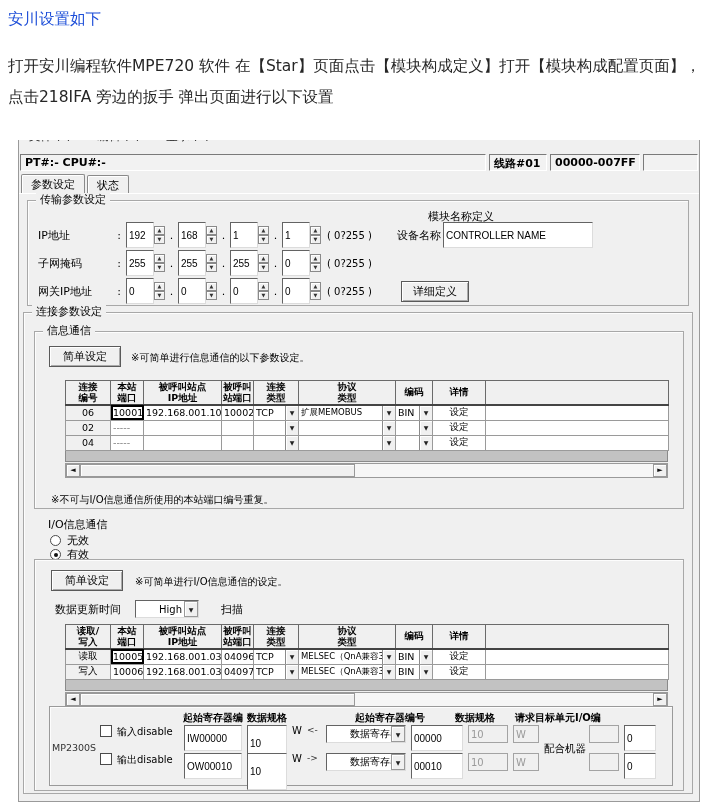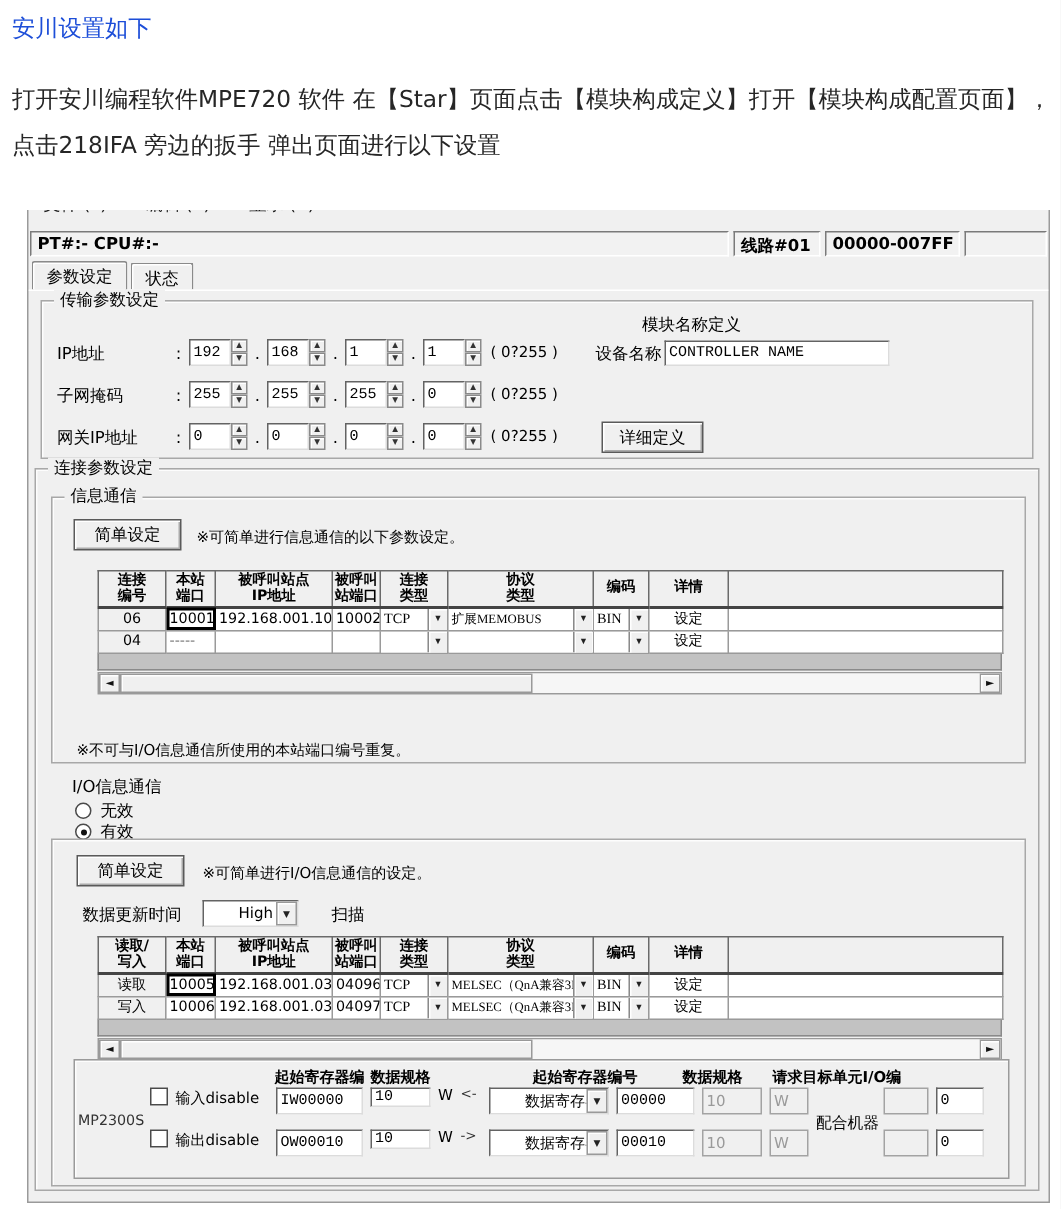--- a/index.html
+++ b/index.html
@@ -42,21 +42,21 @@
   .prow { position:absolute; left:10px; display:flex; align-items:center; gap:2px; height:20px; font-size:11px; }
   .r-ip{top:24px} .r-mask{top:52px} .r-gw{top:80px}
   .plabel { width:74px; } .colon { width:10px; text-align:center; }
   .oct { display:flex; align-items:center; }
   .dot { width:9px; text-align:center; }
   .range { margin-left:4px; font-size:10px; width:60px; white-space:nowrap; }
   .devlabel { margin-left:8px; }
   .devname { width:150px; height:17px; }
 
   .tbox { background:#fff; border:1px solid; border-color:#636363 #dcdcdc #dcdcdc #636363;
-          font-family:Liberation Mono, monospace; font-size:10px; padding:0 2px; }
+          font-family:Liberation Sans, sans-serif; font-size:10px; padding:12px 2px; }
   .obox { width:28px; height:18px; }
   .gbox { background:#f0f0f0; border:1px solid #a3a3a3; color:#9a9a9a; font-size:10px; padding:0 2px; height:18px;
           font-family:"DejaVu Sans",sans-serif; }
   .gbox2 { background:#f0f0f0; border:1px solid #a3a3a3; height:18px; display:inline-block; }
 
   .spin { display:inline-flex; flex-direction:column; width:11px; height:18px; }
   .spin b { flex:1; background:#f0f0f0; border:1px solid #8a8a8a; box-shadow:inset 1px 1px 0 #fff;
             font-size:5px; line-height:6px; text-align:center; color:#333; font-weight:normal; }
   .su::after{content:"▲";} .sd::after{content:"▼";}
 
@@ -72,21 +72,21 @@
   .t1 { left:30px; top:48px; } .t2 { left:30px; top:64px; }
   .grid { border-collapse:collapse; table-layout:fixed; width:603px; border:1px solid #404040; }
   .grid th { background:#f0f0f0; border:1px solid #6a6a6a; border-bottom:2px solid #444;
              font-size:9.5px; font-weight:bold; line-height:10.5px; padding:1px 0; height:24px; }
   .grid td { background:#fff; border:1px solid #9a9a9a; font-size:9.5px; height:15px; padding:0 2px;
              overflow:hidden; white-space:nowrap; }
   .grid .c-no { background:#f0f0f0; text-align:center; }
   .grid .c-det { text-align:center; }
   .dash { color:#777; }
   .fcell { outline:2px solid #000; outline-offset:-2px; }
-  .dd { position:relative; padding-right:14px;font-family:Liberation Serif, serif; }
+  .dd { position:relative; padding-right:14px; }
   .dd .val { display:block; overflow:hidden; }
   .c-proto .val { font-size:8.5px; }
   .ddb { position:absolute; right:0; top:0; bottom:0; width:13px; background:#f0f0f0;
          border-left:1px solid #8a8a8a; box-shadow:inset 1px 1px 0 #fff; display:flex; align-items:center; justify-content:center; }
   .ddb::after { content:"▼"; font-size:6px; color:#222; }
 
   .filler { background:#c2c2c2; border:1px solid #8a8a8a; border-top:none; height:11px; width:603px; }
   .hscroll { display:flex; height:15px; margin-top:1px; border:1px solid #9a9a9a; background:#fafafa; width:603px; }
   .harr { width:14px; background:#f0f0f0; border:1px solid #999; box-shadow:inset 1px 1px 0 #fff;
           display:flex; align-items:center; justify-content:center; font-size:7px; color:#111; }
@@ -321,20 +321,40 @@
                   <span class="ddb"></span>
                 </td>
             <td class="dd">
                   <span class="val">BIN</span>
                   <span class="ddb"></span>
                 </td>
             <td class="c-det">设定</td>
             <td></td>
           </tr>
           <tr>
+            <td class="c-no">02</td>
+            <td class="dash">-----</td>
+            <td></td>
+            <td></td>
+            <td class="dd">
+                  <span class="val"></span>
+                  <span class="ddb"></span>
+                </td>
+            <td class="dd c-proto">
+                  <span class="val"></span>
+                  <span class="ddb"></span>
+                </td>
+            <td class="dd">
+                  <span class="val"></span>
+                  <span class="ddb"></span>
+                </td>
+            <td class="c-det">设定</td>
+            <td></td>
+          </tr>
+          <tr>
             <td class="c-no">04</td>
             <td class="dash">-----</td>
             <td></td>
             <td></td>
             <td class="dd">
                   <span class="val"></span>
                   <span class="ddb"></span>
                 </td>
             <td class="dd c-proto">
                   <span class="val"></span>

